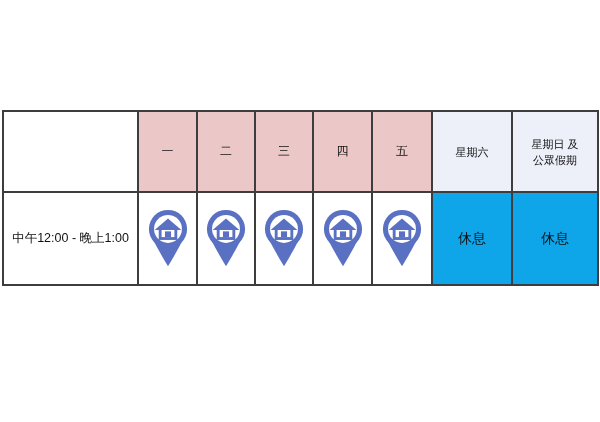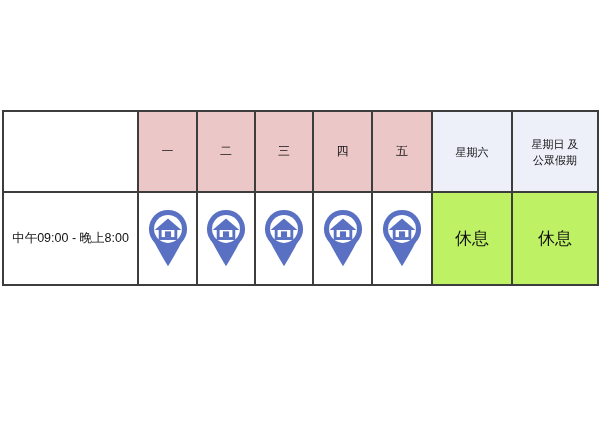--- a/index.html
+++ b/index.html
@@ -44,22 +44,22 @@
     background: #edeff9;
     font-size: 11px;
     line-height: 16px;
   }
   td.time-cell {
     background: #ffffff;
     font-size: 12.5px;
   }
   td.pin-cell { background: #ffffff; }
   td.closed-cell {
-    background: #bef264;
-    font-size: 17px;
+    background: #0ea5e9;
+    font-size: 14px;
     font-weight: 500;
   }
   .pin-icon {
     color: #5a71c3;
     display: inline-block;
     vertical-align: middle;
   }
 </style>
 </head>
 <body>
@@ -84,21 +84,21 @@
         <th class="weekday-cell">三</th>
         <th class="weekday-cell">四</th>
         <th class="weekday-cell">五</th>
         <th class="weekend-cell">星期六</th>
         <th class="weekend-cell">
           <span>星期日 及</span><br>
           <span>公眾假期</span>
         </th>
       </tr>
       <tr class="hours-row">
-        <td class="time-cell">中午09:00 - 晚上8:00</td>
+        <td class="time-cell">中午12:00 - 晚上1:00</td>
 
         <td class="pin-cell">
           <svg class="pin-icon" width="42" height="60" viewBox="0 0 44 62" aria-hidden="true">
             <path d="M5.2 29.5 Q13 45 22 59.5 Q31 45 38.8 29.5 Z" fill="currentColor"></path>
             <circle cx="22" cy="20.5" r="20" fill="currentColor"></circle>
             <circle cx="22" cy="20.5" r="14.6" fill="#ffffff"></circle>
             <path d="M22 9.5 L36 21.5 L8 21.5 Z" fill="currentColor"></path>
             <rect x="13.8" y="19.5" width="16.4" height="11" fill="none" stroke="currentColor" stroke-width="3"></rect>
             <rect x="18.8" y="23" width="6.4" height="6" fill="currentColor"></rect>
           </svg>

